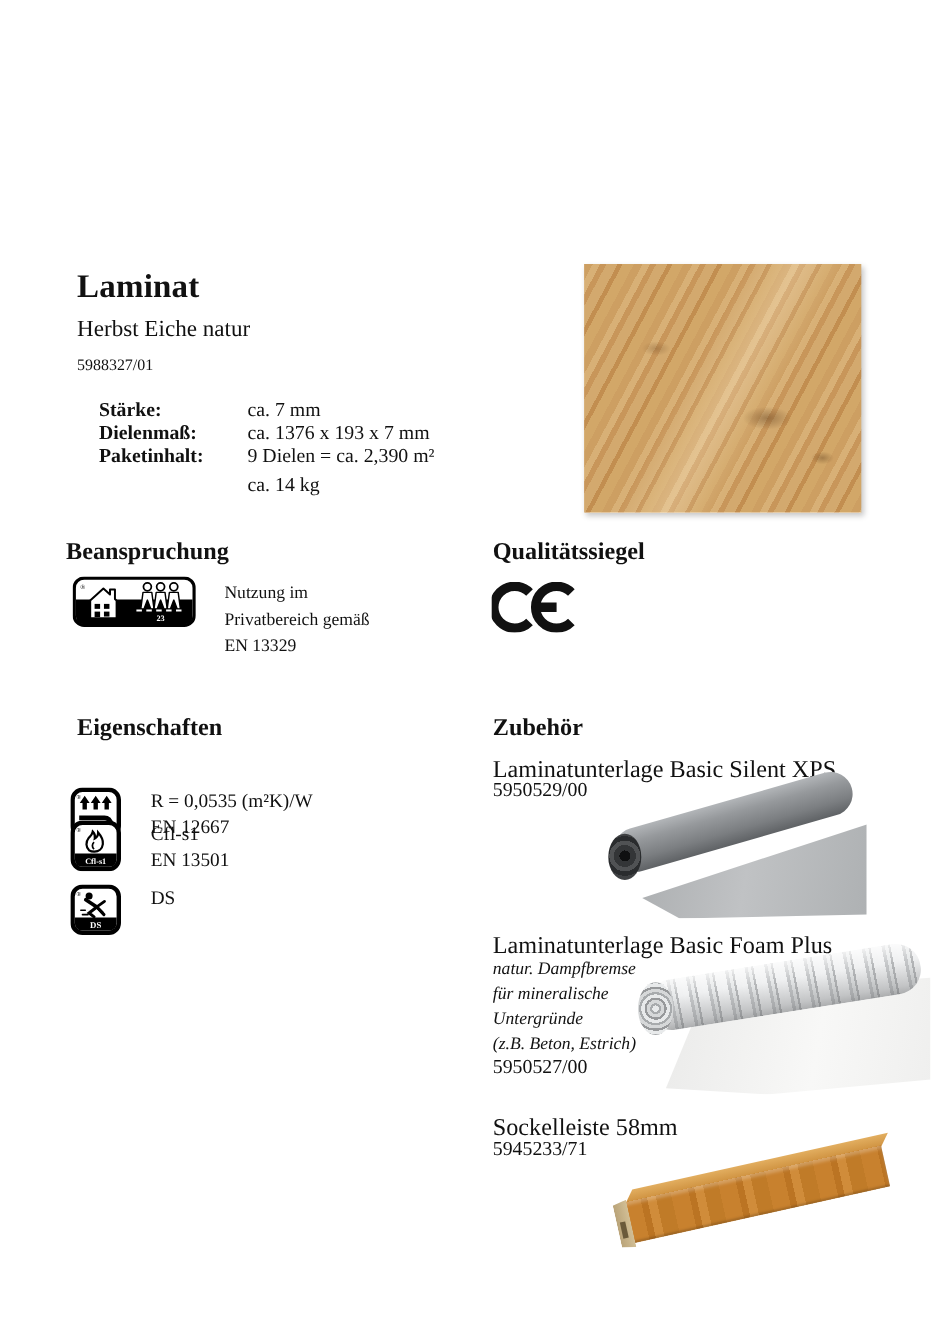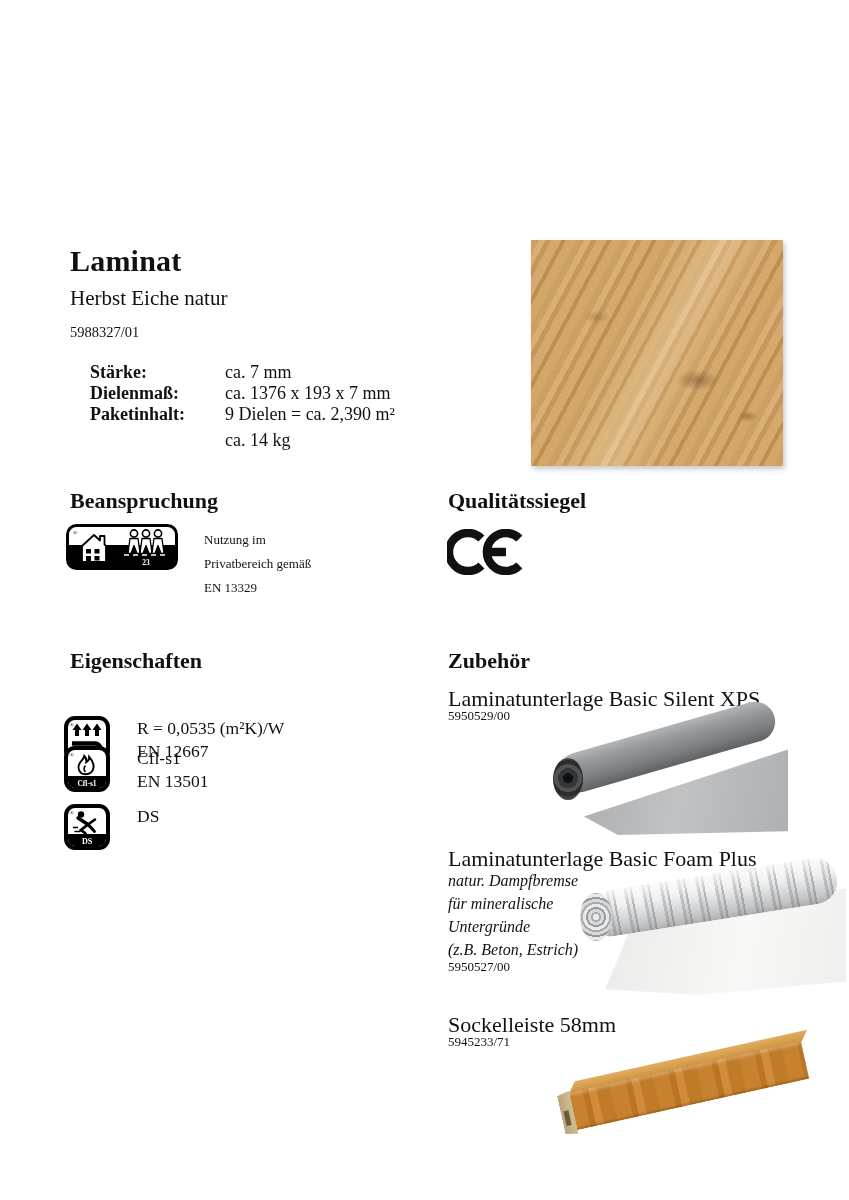--- a/index.html
+++ b/index.html
@@ -11,27 +11,27 @@
 
   
   .title{left:70px;top:244px;font-size:30px;font-weight:bold;letter-spacing:.2px;}
   .subtitle{left:70px;top:286px;font-size:21px;}
   .artnum-main{left:70px;top:324px;font-size:14.5px;}
   .specs{left:70px;top:362px;width:380px;font-size:18px;margin-left:20px;}
   .spec-row{display:flex;line-height:21px;}
   .spec-row .lbl{width:135px;font-weight:bold;}
   .spec-row.last{margin-top:5px;}
   .section-h{font-size:22px;font-weight:bold;}
-  .bean-text{left:204px;top:528px;font-size:13px;line-height:24px;}
+  .bean-text{left:204px;top:528px;font-size:16px;line-height:24px;}
   .bean-text span{display:block;}
   .eig-row{position:absolute;left:64px;display:flex;}
   .eig-text{margin-left:27px;font-size:17.5px;line-height:23px;padding-top:1px;}
   .eig-text span{display:block;}
   .zub-title{font-size:22px;}
-  .zub-artnum{font-size:13px;}
+  .zub-artnum{font-size:18px;}
   .zub-notes{font-size:16px;font-style:italic;line-height:23px;}
   .zub-notes span{display:block;}
 
   
   .photo{position:absolute;}
   #wood-photo{
     left:531px;top:240px;width:252px;height:226px;
     background:
       radial-gradient(ellipse 34px 16px at 66% 62%, rgba(96,62,30,.45), rgba(96,62,30,0) 65%),
       radial-gradient(ellipse 20px 10px at 26% 34%, rgba(116,78,40,.35), rgba(116,78,40,0) 65%),
@@ -102,21 +102,21 @@
       <span class="val">9 Dielen = ca. 2,390 m²</span>
     </div>
     <div class="spec-row last">
       <span class="lbl"></span>
       <span class="val">ca. 14 kg</span>
     </div>
   </div>
 
   <div class="photo" id="wood-photo"></div>
 
-  <div class="abs section-h" style="left:70px;top:488px;">Beanspruchung</div>
+  <div class="abs section-h" style="left:60px;top:488px;">Beanspruchung</div>
 
   <svg class="abs" style="left:66px;top:524px;" width="112" height="46" viewBox="0 0 112 46">
     <rect x="1.5" y="1.5" width="109" height="43" rx="9" fill="#fff" stroke="#000" stroke-width="3"></rect>
     <path d="M3,21 H109 V36 Q109,43.5 101,43.5 H11 Q3,43.5 3,36 Z" fill="#000"></path>
     <text x="7" y="11" font-size="6" fill="#000">®</text>
     <g>
       <path d="M16,38 V22 L28,11 L34,16.5 V12 h4.5 V20.5 L40,22 V38 Z" fill="#fff" stroke="#000" stroke-width="1.8" stroke-linejoin="round"></path>
       <rect x="20" y="25" width="5" height="4.5" fill="#000"></rect>
       <rect x="28.5" y="25" width="5" height="4.5" fill="#000"></rect>
       <rect x="20" y="32" width="5" height="5" fill="#000"></rect>

